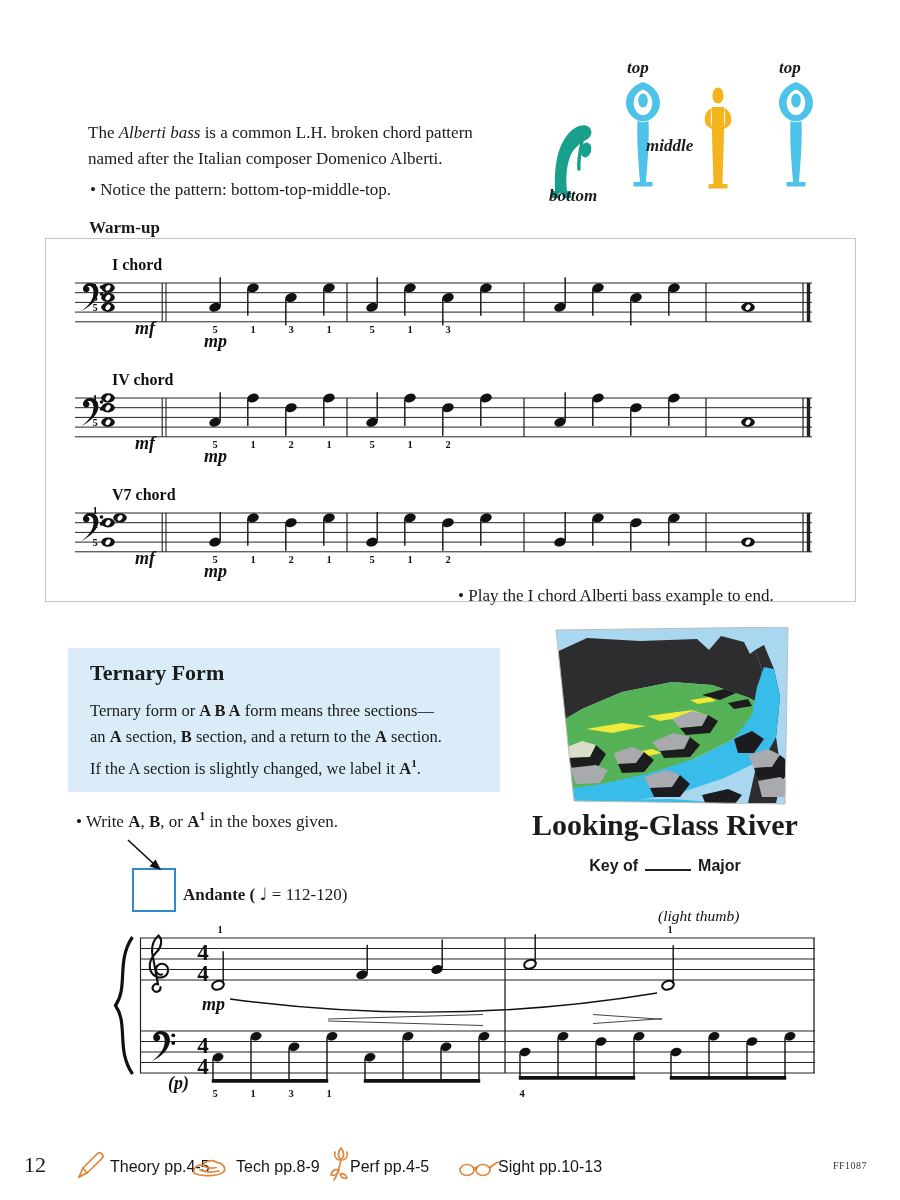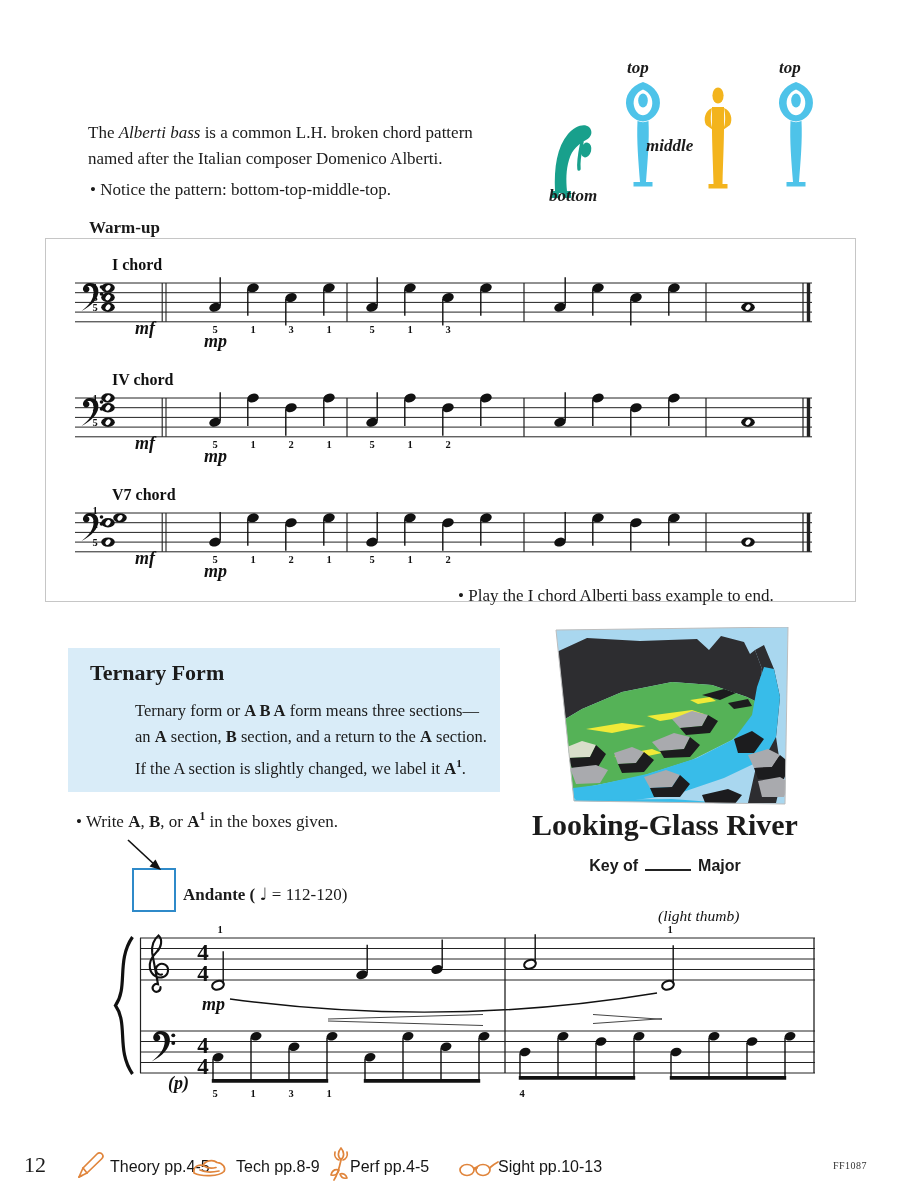--- a/index.html
+++ b/index.html
@@ -7,21 +7,21 @@
         font-family:"Liberation Serif",serif;overflow:hidden;margin:0 auto;}
   .abs{position:absolute;}
   .title{font-size:31px;font-weight:bold;letter-spacing:.2px;}
   .body-text{font-size:17px;line-height:26px;width:460px;}
   .bullet-line{font-size:17px;}
   .fig-label{font-style:italic;font-weight:bold;font-size:17px;}
   .section-head{font-size:17px;font-weight:bold;}
   .warmup-box{border:1px solid #c6c6c6;background:#fff;}
   .panel{background:var(--panel_blue);}
   .panel-head{font-size:22px;font-weight:bold;}
-  .panel-text{font-size:16.5px;line-height:26px;margin-left:45px;}
+  .panel-text{font-size:16.5px;line-height:26px;}
   .song-title{font-size:30px;font-weight:bold;text-align:center;}
   .key-line{font-family:"Liberation Sans",sans-serif;font-weight:bold;font-size:16px;text-align:center;}
   .key-blank{display:inline-block;width:46px;border-bottom:2px solid #222;height:13px;margin:0 7px;}
   .answer-box{border:2.5px solid var(--box_blue);background:#fff;}
   .tempo{font-size:17px;font-weight:bold;}
   .music-glyph{font-family:"DejaVu Sans",sans-serif;}
   sup{font-size:68%;}
   .footer-label{font-family:"Liberation Sans",sans-serif;font-size:16px;color:#161616;}
   .page-num{font-size:22px;}
   .book-code{font-size:10px;letter-spacing:.5px;color:#333;}

